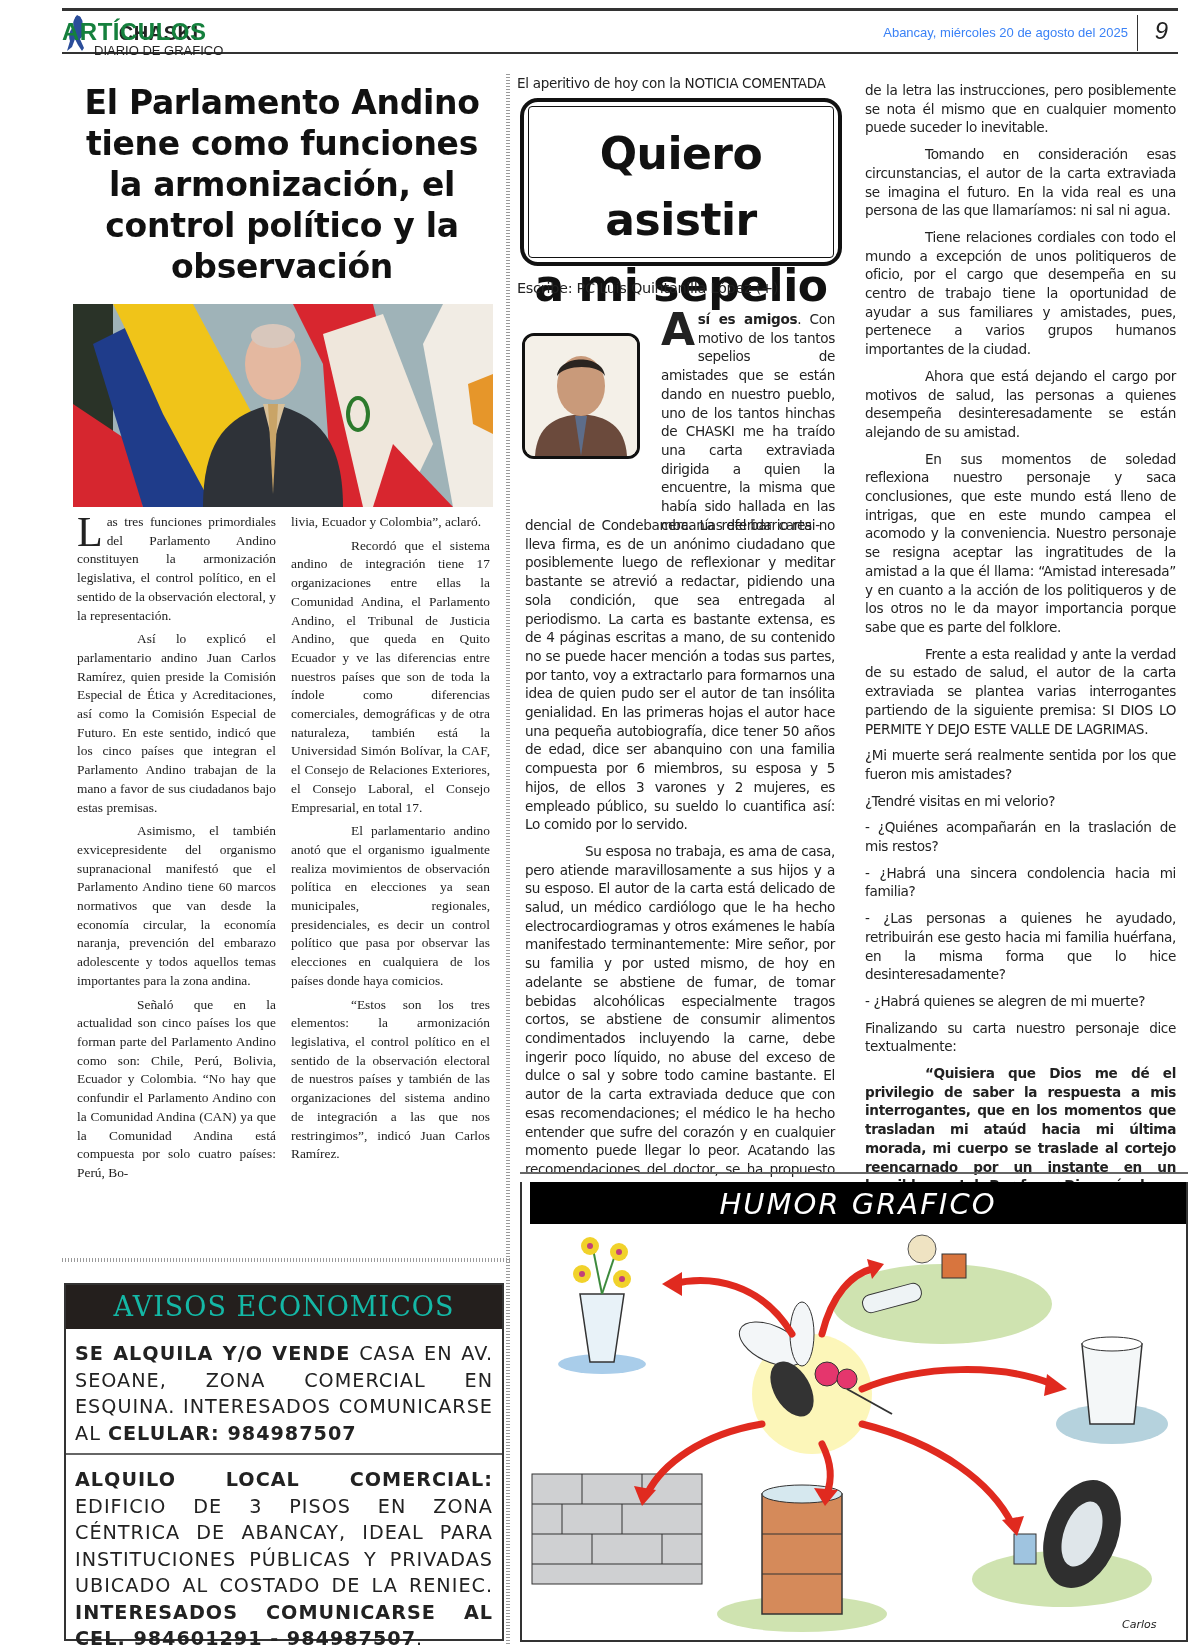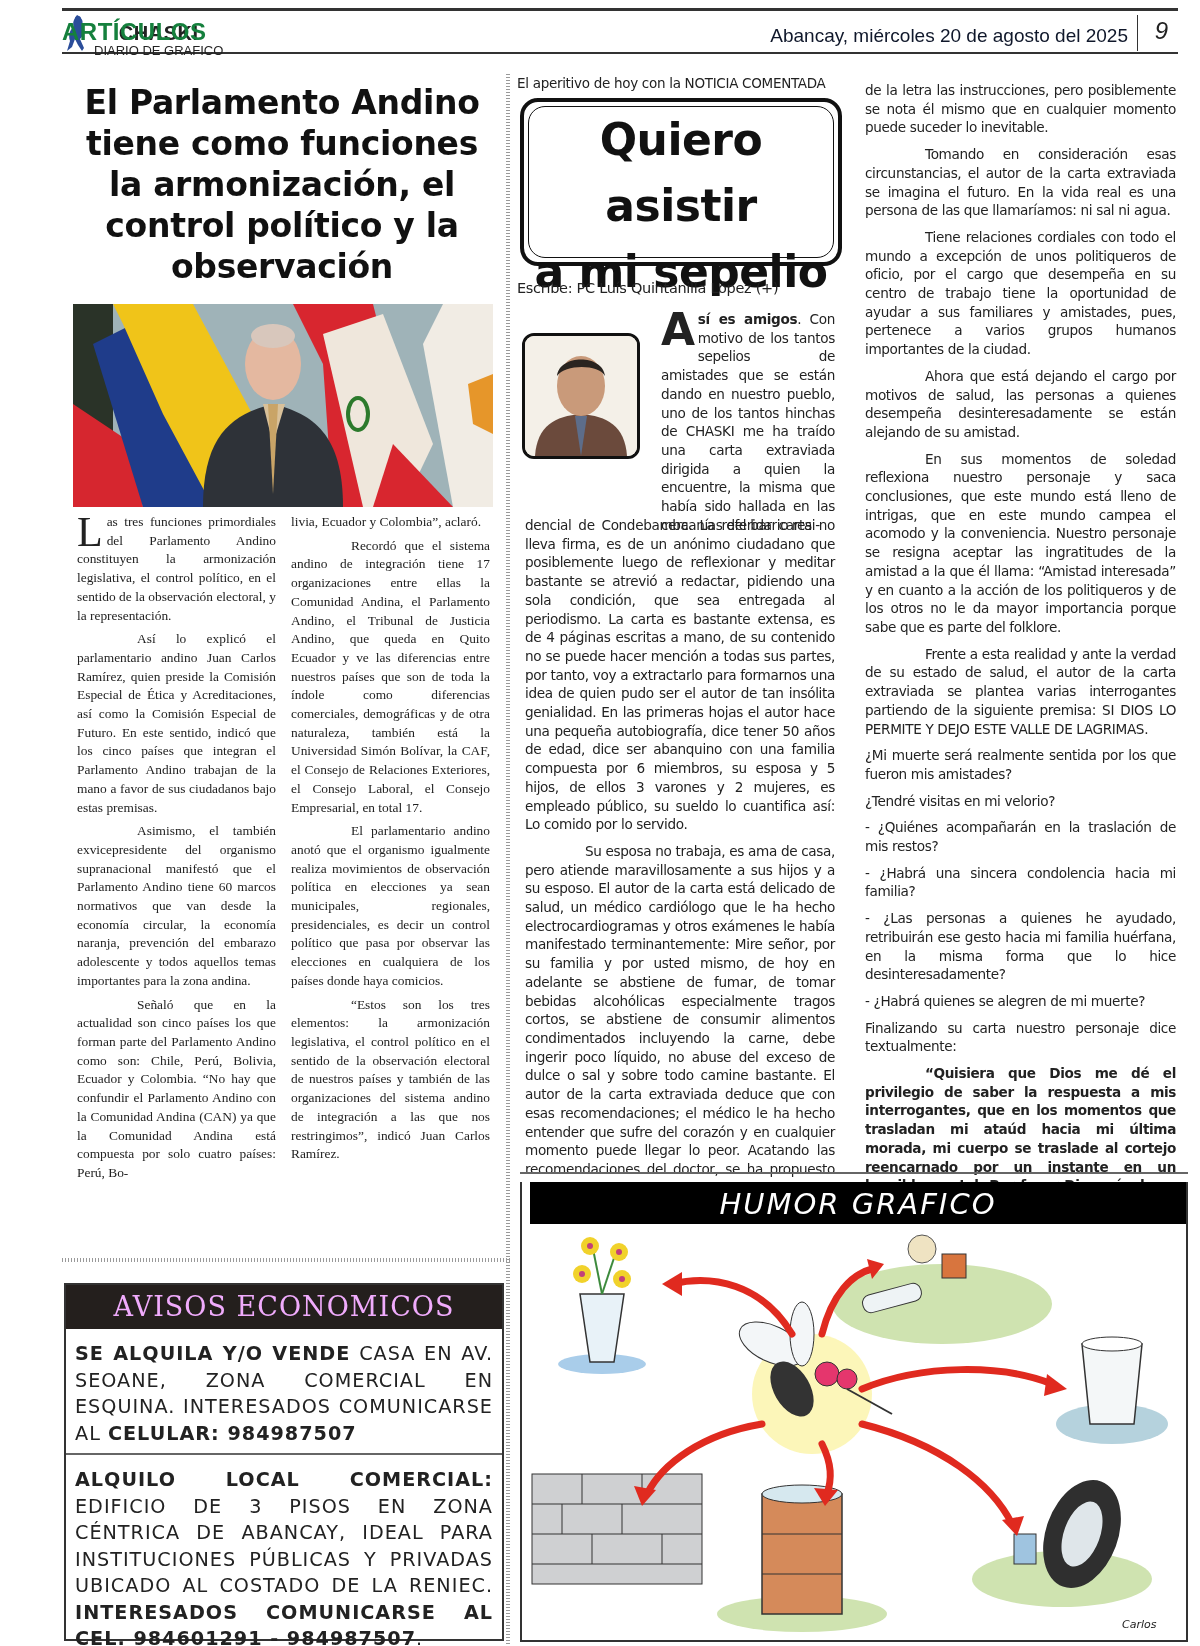--- a/index.html
+++ b/index.html
@@ -6,47 +6,47 @@
   html, body { width: 1200px; height: 1646px; background: #ffffff; overflow: hidden; }
   body { position: relative; color: #1a1a1a; font-family: "Liberation Sans", sans-serif; }
 
   
   .masthead { position: absolute; left: 62px; top: 8px; width: 1116px; height: 46px; border-top: 3px solid #333; border-bottom: 2px solid #333; }
   .logo { position: absolute; left: 2px; top: 2px; width: 26px; height: 40px; }
   .brand { position: absolute; left: 32px; top: 12px; text-align: center; }
   .brand-name { font-family: "Liberation Sans", sans-serif; font-weight: bold; font-size: 20px; color: #222; letter-spacing: 0.5px; line-height: 20px; }
   .brand-sub { font-family: "Liberation Sans", sans-serif; font-size: 13px; color: #222; line-height: 15px; }
   .section-title { position: absolute; left: 0; right: 0; top: 7px; text-align: left; font-weight: bold; font-size: 24px; color: #15803d; letter-spacing: 0.5px; }
-  .dateline { position: absolute; right: 50px; top: 14px; font-size: 19px; color: #0f172a; }
+  .dateline { position: absolute; right: 50px; top: 14px; font-size: 13px; color: #3b82f6; }
   .page-div { position: absolute; right: 40px; top: 4px; width: 1px; height: 36px; background: #333; }
   .page-num { position: absolute; right: 10px; top: 6px; font-size: 24px; font-style: italic; color: #222; }
 
   
   .left-headline { position: absolute; left: 66px; top: 82px; width: 432px; text-align: center; font-family: "DejaVu Sans", sans-serif; font-weight: bold; font-size: 33px; line-height: 41px; color: #111; letter-spacing: -0.3px; }
   .photo-main { position: absolute; left: 73px; top: 304px; width: 420px; height: 203px; overflow: hidden; background: #2b2b2b; }
   .serif-col { position: absolute; font-family: "Liberation Serif", serif; font-size: 13.4px; line-height: 18.7px; text-align: justify; color: #222; hyphens: manual; }
   .serif-col p { margin: 0; }
   .serif-col p.ind { text-indent: 60px; margin-top: 5px; }
   .col-a { left: 77px; top: 513px; width: 199px; }
   .col-b { left: 291px; top: 513px; width: 199px; }
   .dropcap-serif { float: left; font-size: 42px; line-height: 34px; margin: 2px 4px 0 0; font-family: "Liberation Serif", serif; }
   .dotted-h { position: absolute; left: 62px; width: 448px; height: 4px; background: repeating-linear-gradient(90deg, #999 0 1px, transparent 1px 3px); }
   .dotted-v { position: absolute; top: 74px; width: 4px; height: 1570px; background: repeating-linear-gradient(180deg, #999 0 1px, transparent 1px 3px); }
 
   
   .avisos { position: absolute; left: 64px; top: 1283px; width: 440px; height: 358px; border: 2px solid #333; }
-  .avisos-head { height: 44px; background: #241f1d; color: #f0abfc; text-align: center; font-family: "DejaVu Serif", serif; font-size: 27px; line-height: 44px; letter-spacing: 1px; }
+  .avisos-head { height: 44px; background: #241f1d; color: #14b8a6; text-align: center; font-family: "DejaVu Serif", serif; font-size: 27px; line-height: 44px; letter-spacing: 1px; }
   .aviso { padding: 12px 9px; font-family: "DejaVu Sans", sans-serif; font-size: 19.2px; line-height: 26.5px; text-align: justify; color: #222; letter-spacing: 1px; }
   .aviso b { font-weight: bold; }
   .aviso-1 { height: 126px; border-bottom: 2px solid #666; }
 
   
   .kicker { position: absolute; left: 517px; top: 75px; font-family: "DejaVu Sans", sans-serif; font-size: 13.5px; color: #222; letter-spacing: -0.3px; }
   .title-box { position: absolute; left: 520px; top: 98px; width: 322px; height: 168px; border: 4px solid #111; border-radius: 18px; }
-  .title-box-inner { position: absolute; left: 4px; top: 4px; right: 4px; bottom: 4px; border: 1.5px solid #111; border-radius: 17px; text-align: center; font-family: "DejaVu Sans", sans-serif; font-weight: bold; font-size: 44px; line-height: 66px; color: #111; letter-spacing: -0.5px; }
+  .title-box-inner { position: absolute; left: 4px; top: 4px; right: 4px; bottom: 4px; border: 1.5px solid #111; border-radius: 4px; text-align: center; font-family: "DejaVu Sans", sans-serif; font-weight: bold; font-size: 44px; line-height: 66px; color: #111; padding-top: 14px; letter-spacing: -0.5px; }
   .byline { position: absolute; left: 517px; top: 280px; font-family: "DejaVu Sans", sans-serif; font-size: 14.5px; color: #222; letter-spacing: -0.3px; }
   .author-photo { position: absolute; left: 522px; top: 333px; width: 118px; height: 126px; border: 3px solid #111; border-radius: 12px; overflow: hidden; background: #f3efe6; }
   .sans-col { position: absolute; font-family: "DejaVu Sans", sans-serif; font-size: 13.6px; line-height: 18.7px; text-align: justify; color: #222; letter-spacing: -0.35px; }
   .sans-col p { margin: 8px; }
   .sans-col p.ind { text-indent: 60px; }
   .sans-col p.gap { margin-top: 8px; }
   .mid-top { left: 653px; top: 302px; width: 190px; }
   .mid-body { left: 517px; top: 508px; width: 326px; }
   .dropcap-sans { float: left; font-size: 44px; line-height: 36px; font-weight: bold; margin: 2px 3px 0 0; }
   .right-col { left: 857px; top: 73px; width: 327px; }

